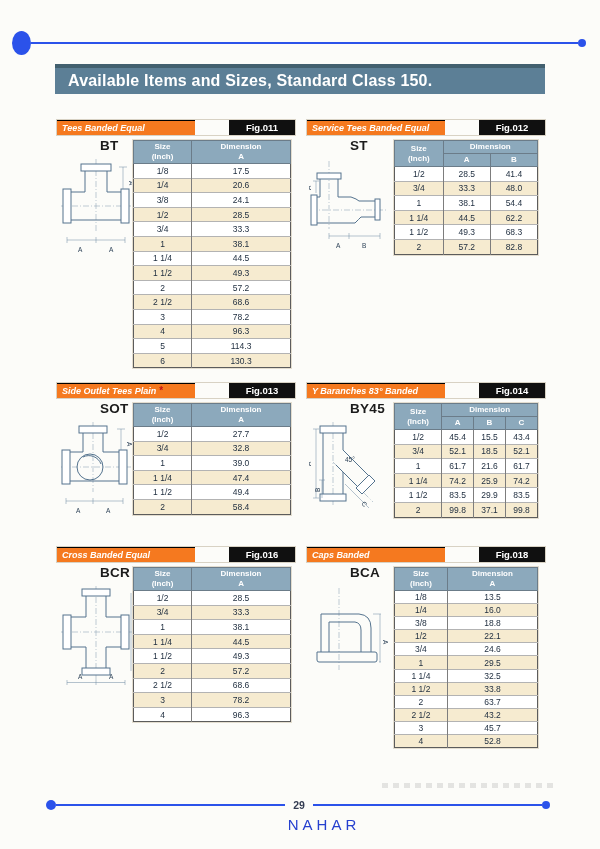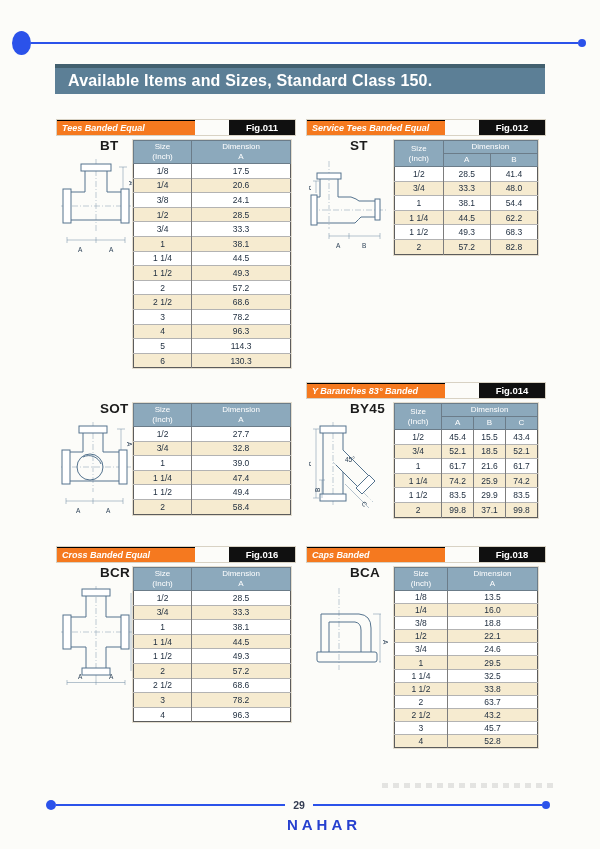--- a/index.html
+++ b/index.html
@@ -35,41 +35,41 @@
      line-height:15px;text-align:center;margin-left:34px;}
   .sec-code{position:absolute;left:3px;top:18px;font-size:13.5px;font-weight:bold;
      color:#1c1c1c;letter-spacing:.3px;padding-left:40px;}
   .diagram{position:absolute;left:2px;top:37px;}
 
   
   .size-table{position:absolute;top:20px;border-collapse:collapse;table-layout:fixed;
      background:#fff;border:1px solid #5c5c5c;box-shadow:0 0 0 1px #e3ddcf;}
   .col-left .size-table{left:76px;width:158px;}
   .col-right .size-table{left:87px;width:144px;}
-  .size-table th{background:#8ca9bc;color:#fff;font-weight:normal;font-size:8px;
+  .size-table th{background:#8ca9bc;color:#fff;font-weight:bold;font-size:8px;
      line-height:1.25;border:1px solid #6b7c89;padding:1px 0;text-align:center;}
   .size-table td{font-size:8.5px;color:#1c2b3d;text-align:center;height:13.6px;
      border-top:1px solid #b3b3b3;border-left:1px solid #7d7d7d;padding:0;}
   .size-table td:first-child{border-left:none;}
   .size-table tbody tr:nth-child(even){background:#f6ebd0;}
   .sec-caps .size-table td{height:12.1px;}
 
   
   .diagram .ln{stroke:#54738e;stroke-width:1;fill:none;}
   .diagram .band{stroke:#54738e;stroke-width:1;fill:#fff;}
   .diagram .cl{stroke:#93a9bb;stroke-width:.6;stroke-dasharray:6 2 1 2;fill:none;}
   .diagram .dim{stroke:#6d89a1;stroke-width:.5;fill:none;}
   .diagram text{font-family:"Liberation Sans",sans-serif;font-size:6.5px;fill:#2a3f55;}
 
   
   .bleed{position:absolute;left:382px;top:783px;width:175px;height:5px;opacity:.25;
      background:repeating-linear-gradient(90deg,#9a9a9a 0 6px,transparent 6px 11px);}
 
   .brand{position:absolute;left:0;right:0;top:816px;text-align:center;
-     font-size:15px;font-weight:bold;letter-spacing:4px;color:#2640cf;padding-left:48px;}
+     font-size:15px;font-weight:normal;letter-spacing:4px;color:#2640cf;padding-left:48px;}
 </style>
 </head>
 <body>
 
 <div class="page">
 
   <div class="rule top-rule">
     <div class="dot-big"></div>
     <div class="line"></div>
     <div class="dot-small"></div>
@@ -235,20 +235,24 @@
           <tr>
             <td>2</td>
             <td>57.2</td>
             <td>82.8</td>
           </tr>
         </tbody>
       </table>
   </div>
 
   <div class="section col-left" style="top:383px">
+    <div class="sec-banner">
+      <div class="sec-banner-title"><span>Side Outlet Tees Plain</span><span class="star">*</span></div>
+      <div class="sec-fig">Fig.013</div>
+    </div>
     <div class="sec-code">SOT</div>
     <svg class="diagram" width="74" height="100" viewBox="0 0 74 100">
       <path class="cl" d="M34 2 V72 M2 47 H72"></path>
       <rect class="band" x="20" y="6" width="28" height="7"></rect>
       <path class="ln" d="M24 13 V32 M44 13 V32"></path>
       <rect class="band" x="3" y="30" width="8" height="34"></rect>
       <rect class="band" x="60" y="30" width="8" height="34"></rect>
       <path class="ln" d="M11 32 H24 M44 32 H60 M11 61 H60"></path>
       <circle class="ln" cx="31" cy="47" r="13"></circle>
       <path class="ln" d="M24 37 A13 13 0 0 1 42 44"></path>

